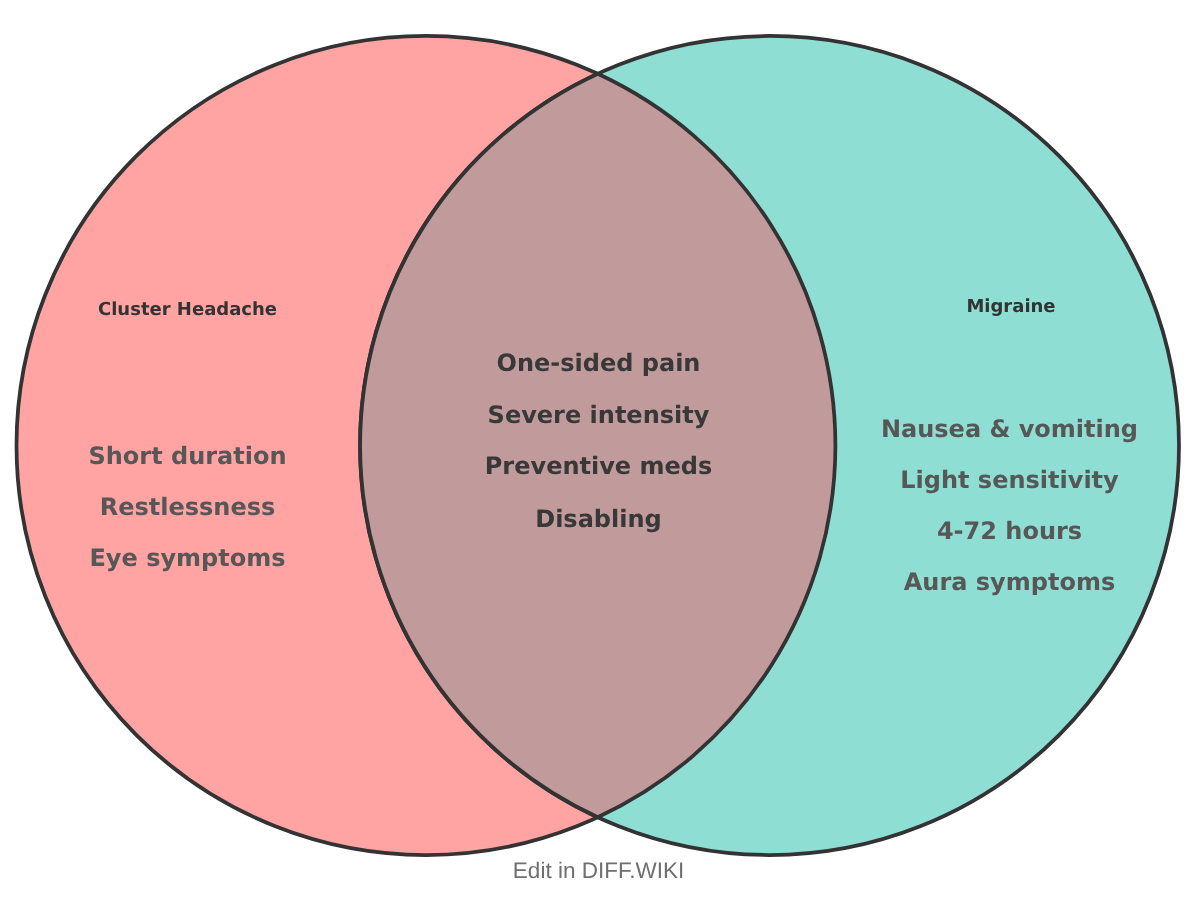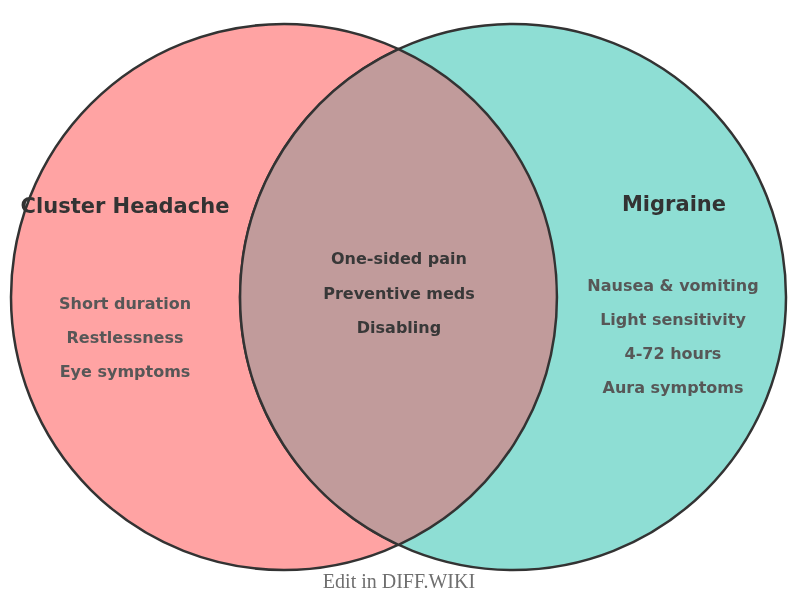--- a/index.html
+++ b/index.html
@@ -15,31 +15,31 @@
   }
   *{margin:0;padding:0;box-sizing:border-box;}
   html,body{width:800px;height:600px;background:var(--bg);overflow:hidden;}
   body{font-family:"DejaVu Sans","Liberation Sans",sans-serif;}
   .stage{position:relative;width:800px;height:600px;}
   .stage svg{position:absolute;left:0;top:0;width:800px;height:600px;}
   .circle-left{fill:var(--left-fill);stroke:var(--stroke);stroke-width:2.5;}
   .circle-right{fill:var(--right-fill);stroke:var(--stroke);stroke-width:2.5;}
   .lens{fill:var(--overlap-fill);stroke:var(--stroke);stroke-width:2.5;}
   .label{position:absolute;transform:translate(-50%,-50%);white-space:nowrap;text-align:center;}
-  .title{font-size:21px;font-weight:bold;color:var(--title-text);}
+  .title{font-size:12px;font-weight:bold;color:var(--title-text);}
   .title-left{left:125px;top:206px;}
   .title-right{left:674px;top:204px;}
   .list{position:absolute;transform:translate(-50%,-50%);display:flex;flex-direction:column;align-items:center;text-align:center;}
   .item{font-size:16px;font-weight:bold;line-height:34px;white-space:nowrap;color:var(--item-text);}
   .list-left{left:125px;top:338px;}
   .list-right{left:673px;top:337px;}
   .list-center{left:399px;top:294px;}
   .list-center .item{color:var(--center-text);line-height:34.5px;}
   .footer{position:absolute;left:399px;top:581px;transform:translate(-50%,-50%);
-          font-family:Liberation Serif, serif;font-size:20px;
+          font-family:Liberation Sans, sans-serif;font-size:15px;
           color:var(--footer-text);white-space:nowrap;cursor:pointer;}
 </style>
 </head>
 <body>
 
 <div class="stage">
 
   <svg viewBox="0 0 800 600" aria-hidden="true">
     <circle class="circle-left" cx="284" cy="297" r="273"></circle>
     <circle class="circle-right" cx="513" cy="297" r="273"></circle>
@@ -51,20 +51,21 @@
   <div class="label title title-right">Migraine</div>
 
   <div class="list list-left">
     <div class="item">Short duration</div>
     <div class="item">Restlessness</div>
     <div class="item">Eye symptoms</div>
   </div>
 
   <div class="list list-center">
     <div class="item">One-sided pain</div>
+    <div class="item">Severe intensity</div>
     <div class="item">Preventive meds</div>
     <div class="item">Disabling</div>
   </div>
 
   <div class="list list-right">
     <div class="item">Nausea &amp; vomiting</div>
     <div class="item">Light sensitivity</div>
     <div class="item">4-72 hours</div>
     <div class="item">Aura symptoms</div>
   </div>

